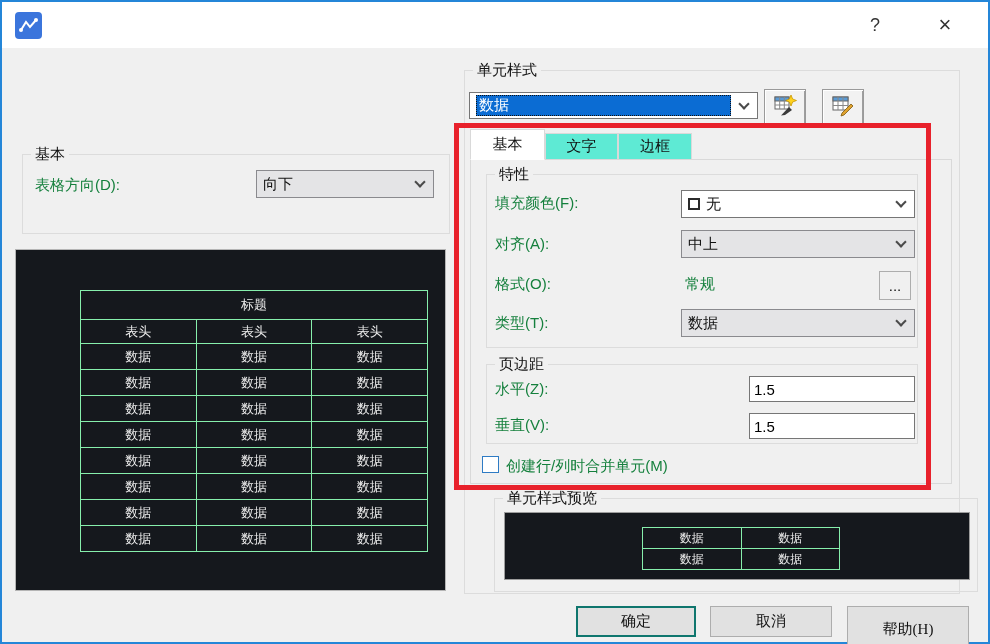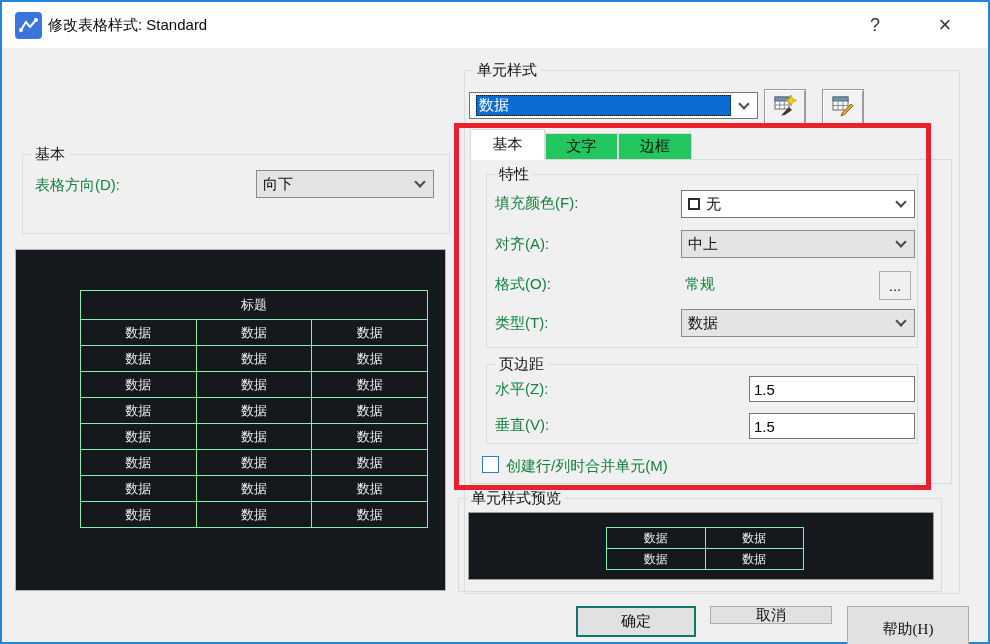--- a/index.html
+++ b/index.html
@@ -27,21 +27,21 @@
   .combo.grey { background:#e4e4e6; }
   .combo.white { background:#ffffff; border-color:#767676; }
   .chev { position:absolute; right:9px; top:50%; width:8px; height:8px; margin-top:-6px;
           border-right:2px solid #4a4a4a; border-bottom:2px solid #4a4a4a; transform:rotate(45deg); }
   .textinput { position:absolute; background:#fff; border:1px solid #767676; padding:2px 4px; font-size:15px;
                font-family:"Liberation Sans","DejaVu Sans",sans-serif; }
   .sel-band { flex:1; background:#0b6cd3; color:#fff; padding:1px 3px; outline:1px dotted #101010; outline-offset:-1px; }
   .swatch { display:inline-block; width:12px; height:12px; border:2px solid #2b2b2b; background:#fff; margin-right:6px; }
   
   .tab { position:absolute; display:flex; align-items:center; justify-content:center;
-         border:1px solid #d9d9d9; background:#22c55e; font-size:15px; }
+         border:1px solid #d9d9d9; background:#5eead4; font-size:15px; }
   .tab.active { background:#ffffff; border-bottom:1px solid #ffffff; z-index:3; }
   .tabpane { position:absolute; border:1px solid #d9d9d9; background:#f0f0f0; }
   
   .darkpanel { position:absolute; background:#15181d; border:1px solid #b5b5b5; }
   table.cadtable { border-collapse:collapse; }
   table.cadtable td { border:1px solid #86efac; text-align:center; vertical-align:middle;
                       color:#ededed; font-size:13px; padding:0; }
   td.cad-title { color:#fbf3d5; font-size:14px; }
   
   .pushbtn { position:absolute; display:flex; align-items:center; justify-content:center;
@@ -62,39 +62,43 @@
 
   <div class="titlebar">
     <span class="abs" style="left:13px; top:10px; width:27px; height:27px;">
       <svg width="27" height="27" viewBox="0 0 27 27">
         <rect x="0" y="0" width="27" height="27" rx="4" fill="#3b75dc"></rect>
         <polyline points="6,18 11,10 15,15 21,8" fill="none" stroke="#ffffff" stroke-width="2"></polyline>
         <circle cx="6" cy="18" r="2" fill="#ffffff"></circle>
         <circle cx="21" cy="8" r="2" fill="#ffffff"></circle>
       </svg>
     </span>
-    <span class="title-text">修改表格样式: Standard</span>
     <button class="cap-btn" style="right:90px;">?</button>
     <button class="cap-btn" style="right:20px; font-size:22px; font-weight:300;">×</button>
   </div>
 
   <div class="groupbox" style="left:20px; top:152px; width:428px; height:80px;">
     <span class="gb-label">基本</span>
     <span class="label" style="left:12px; top:21px;">表格方向(D):</span>
     <div class="combo grey" style="left:233px; top:15px; width:178px; height:28px;">
       <span>向下</span>
       <span class="chev"></span>
     </div>
   </div>
 
   <div class="darkpanel" style="left:13px; top:247px; width:431px; height:342px;">
     <table class="cadtable" style="position:absolute; left:64px; top:40px; width:348px;">
       <tbody>
           <tr style="height:29px;">
         <td class="cad-title" colspan="3">标题</td>
+      </tr>
+      <tr style="height:24px;">
+        <td style="width:33.3%;">表头</td>
+        <td style="width:33.4%;">表头</td>
+        <td style="width:33.3%;">表头</td>
       </tr>
       <tr style="height:26px;">
         <td>数据</td>
         <td>数据</td>
         <td>数据</td>
       </tr>
       <tr style="height:26px;">
         <td>数据</td>
         <td>数据</td>
         <td>数据</td>
@@ -212,37 +216,37 @@
     <span class="label" style="left:8px; top:15px;">水平(Z):</span>
     <input class="textinput" style="left: 262px; top: 11px; width: 166px; height: 26px;" value="1.5">
 
     <span class="label" style="left:8px; top:51px;">垂直(V):</span>
     <input class="textinput" style="left: 262px; top: 48px; width: 166px; height: 26px;" value="1.5">
   </div>
 
   <span class="checkbox" style="left:480px; top:454px; z-index:2;"></span>
   <span class="label" style="left:504px; top:455px; z-index:2;">创建行/列时合并单元(M)</span>
 
-  <div class="groupbox" style="left:456px; top:496px; width:484px; height:94px;">
+  <div class="groupbox" style="left:492px; top:496px; width:484px; height:94px;">
     <span class="gb-label">单元样式预览</span>
     <div class="darkpanel" style="left:9px; top:13px; width:466px; height:68px; border-color:#9d9d9d;">
       <table class="cadtable" style="position:absolute; left:137px; top:14px; width:198px;">
         <tbody>
             <tr style="height:21px;">
           <td style="width:50%; font-size:12px;">数据</td>
           <td style="width:50%; font-size:12px;">数据</td>
         </tr>
         <tr style="height:21px;">
           <td style="font-size:12px;">数据</td>
           <td style="font-size:12px;">数据</td>
         </tr>
       </tbody>
         </table>
     </div>
   </div>
 
   <div class="annotation" style="left:452px; top:121px; width:477px; height:367px;"></div>
 
   <button class="pushbtn default" style="left:574px; top:604px; width:120px; height:31px;">确定</button>
-  <button class="pushbtn" style="left:708px; top:604px; width:122px; height:18px;">取消</button>
+  <button class="pushbtn" style="left:708px; top:604px; width:122px; height:31px;">取消</button>
   <button class="pushbtn" style="left:845px; top:604px; width:122px; height:47px;font-family:Liberation Serif, serif;">帮助(H)</button>
 
 </div>
 
 </body></html>

